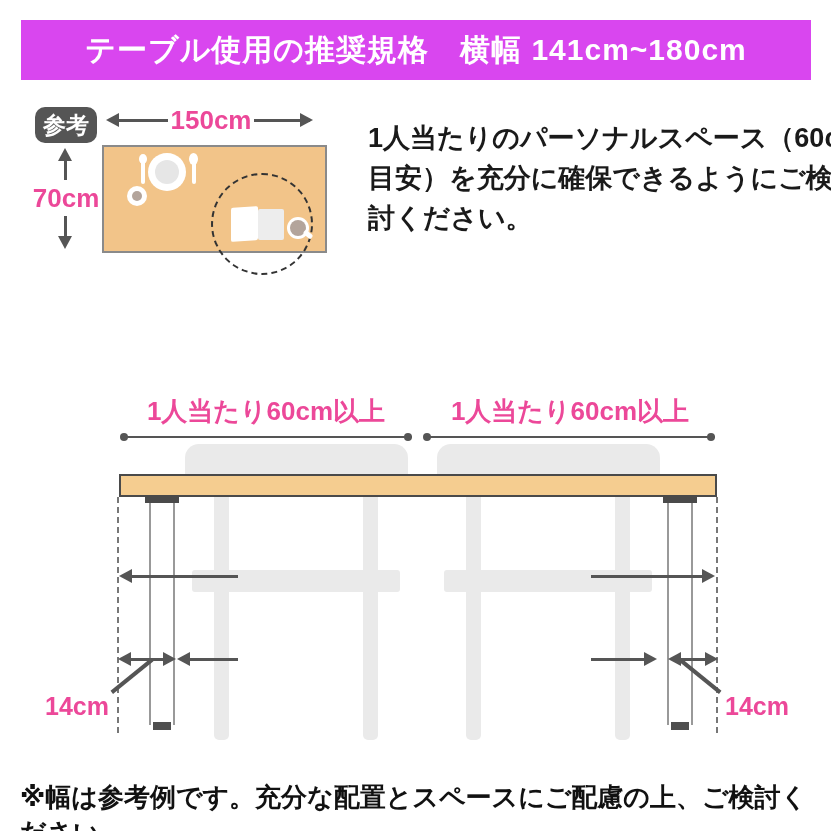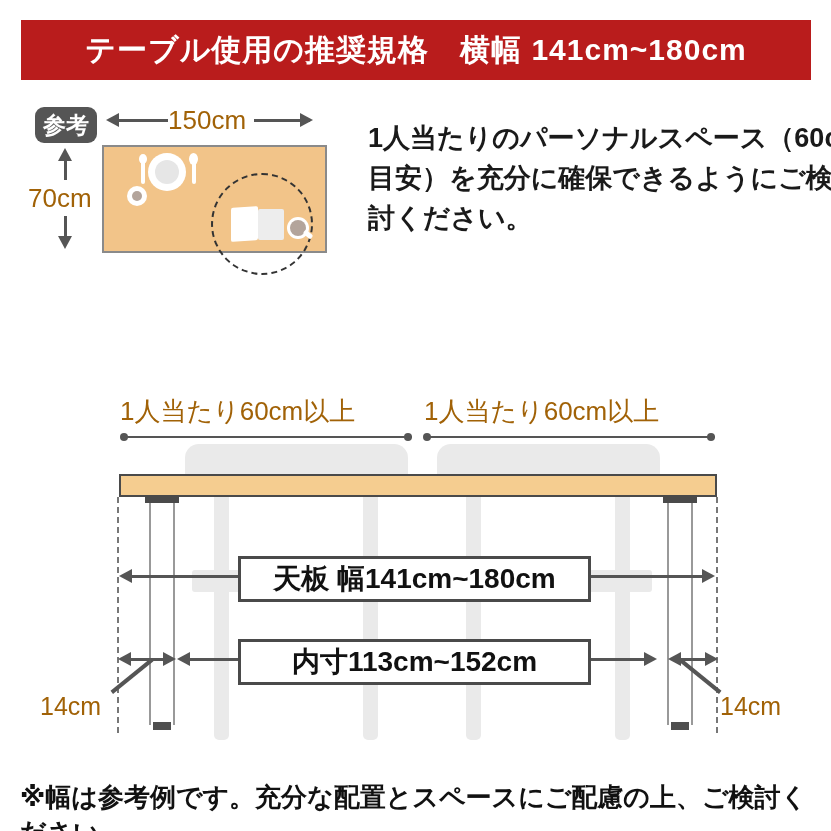--- a/index.html
+++ b/index.html
@@ -1,49 +1,49 @@
 <!DOCTYPE html>
 <html><head>
 <meta charset="utf-8">
 <style>
   html,body{margin:0;padding:0;background:#fff;}
   .page{position:relative;width:831px;height:831px;background:#fff;overflow:hidden;
         font-family:"Liberation Sans","DejaVu Sans",sans-serif;color:#111;}
   .abs{position:absolute;}
-  .banner{position:absolute;left:21px;width:790px;height:60px;background:#b91c1c;color:#fff;
+  .banner{position:absolute;left:21px;width:790px;height:60px;background:#d946ef;color:#fff;
           display:flex;align-items:center;justify-content:center;font-size:30px;font-weight:bold;letter-spacing:1px;text-align:center;}
   .badge{position:absolute;background:#555;color:#fff;border-radius:9px;display:flex;align-items:center;
          justify-content:center;font-weight:bold;font-size:23px;}
   .hline{position:absolute;background:#555;height:3px;}
   .vline{position:absolute;background:#555;width:3px;}
   .thinline{position:absolute;background:#555;height:2px;}
   .dot{position:absolute;width:8px;height:8px;border-radius:50%;background:#555;}
   .head-left{position:absolute;width:0;height:0;border-top:7px solid transparent;border-bottom:7px solid transparent;border-right:13px solid #555;}
   .head-right{position:absolute;width:0;height:0;border-top:7px solid transparent;border-bottom:7px solid transparent;border-left:13px solid #555;}
   .head-up{position:absolute;width:0;height:0;border-left:7px solid transparent;border-right:7px solid transparent;border-bottom:13px solid #555;}
   .head-down{position:absolute;width:0;height:0;border-left:7px solid transparent;border-right:7px solid transparent;border-top:13px solid #555;}
-  .dim-label{position:absolute;font-weight:normal;font-size:26px;color:#a16207;}
+  .dim-label{position:absolute;font-weight:bold;font-size:26px;text-align:center;color:#ec4899;}
   .chair{position:absolute;background:#eaeaea;}
   .dashedv{position:absolute;border-left:2px dashed #777;width:0;}
   .measure-box{position:absolute;background:#fff;border:3px solid #4a4a4a;display:flex;align-items:center;
                justify-content:center;font-size:28px;font-weight:bold;z-index:6;box-sizing:border-box;color:#111;}
   .tableleg{position:absolute;background:#fff;border-left:2px solid #999;border-right:2px solid #999;box-sizing:border-box;z-index:3;}
   .desc-line{font-size:27px;font-weight:bold;line-height:40px;color:#1a1a1a;white-space:nowrap;}
   .z1{z-index:1}.z2{z-index:2}.z3{z-index:3}.z4{z-index:4}.z5{z-index:5}.z7{z-index:7}.z8{z-index:8}
 </style>
 </head>
 <body>
 
 <div class="page">
 
   <div class="banner" style="top:20px;">
     <span>テーブル使用の推奨規格　横幅 141cm~180cm</span>
   </div>
 
-  <div class="badge" style="left:35px;top:107px;width:62px;height:36px;">参考</div>
+  <div class="badge" style="left:35px;top:107px;width:62px;height:36px;border-radius:10px;">参考</div>
 
   <div class="hline" style="left:112px;top:119px;width:56px;"></div>
   <div class="head-left" style="left:106px;top:113px;"></div>
   <div class="dim-label" style="left:168px;top:105px;width:86px;">150cm</div>
   <div class="hline" style="left:254px;top:119px;width:56px;"></div>
   <div class="head-right" style="left:300px;top:113px;"></div>
 
   <div class="head-up" style="left:58px;top:148px;"></div>
   <div class="vline" style="left:64px;top:158px;height:22px;"></div>
   <div class="dim-label" style="left:28px;top:183px;width:76px;">70cm</div>
@@ -103,27 +103,25 @@
 
   <div class="tableleg" style="left:149px;top:497px;width:26px;height:228px;"></div>
   <div class="tableleg" style="left:667px;top:497px;width:26px;height:228px;"></div>
   <div class="abs z3" style="left:145px;top:497px;width:34px;height:6px;background:#4a4a4a;"></div>
   <div class="abs z3" style="left:663px;top:497px;width:34px;height:6px;background:#4a4a4a;"></div>
   <div class="abs z3" style="left:153px;top:722px;width:18px;height:8px;background:#4f4f4f;"></div>
   <div class="abs z3" style="left:671px;top:722px;width:18px;height:8px;background:#4f4f4f;"></div>
 
   <div class="abs z4" style="left:119px;top:474px;width:598px;height:23px;background:#f5cd90;border:2px solid #4a4a4a;box-sizing:border-box;"></div>
 
-  <div class="measure-box" style="left:238px;top:556px;width:353px;height:46px;">天板 幅141cm~180cm</div>
   <div class="hline z7" style="left:126px;top:575px;width:112px;"></div>
   <div class="head-left z7" style="left:119px;top:569px;"></div>
   <div class="hline z7" style="left:591px;top:575px;width:112px;"></div>
   <div class="head-right z7" style="left:702px;top:569px;"></div>
 
-  <div class="measure-box" style="left:238px;top:639px;width:353px;height:46px;">内寸113cm~152cm</div>
   <div class="hline z7" style="left:184px;top:658px;width:54px;"></div>
   <div class="head-left z7" style="left:177px;top:652px;"></div>
   <div class="hline z7" style="left:591px;top:658px;width:54px;"></div>
   <div class="head-right z7" style="left:644px;top:652px;"></div>
 
   <div class="hline z7" style="left:129px;top:658px;width:36px;"></div>
   <div class="head-left z7" style="left:118px;top:652px;"></div>
   <div class="head-right z7" style="left:163px;top:652px;"></div>
   <div class="hline z7" style="left:679px;top:658px;width:28px;"></div>
   <div class="head-left z7" style="left:668px;top:652px;"></div>

